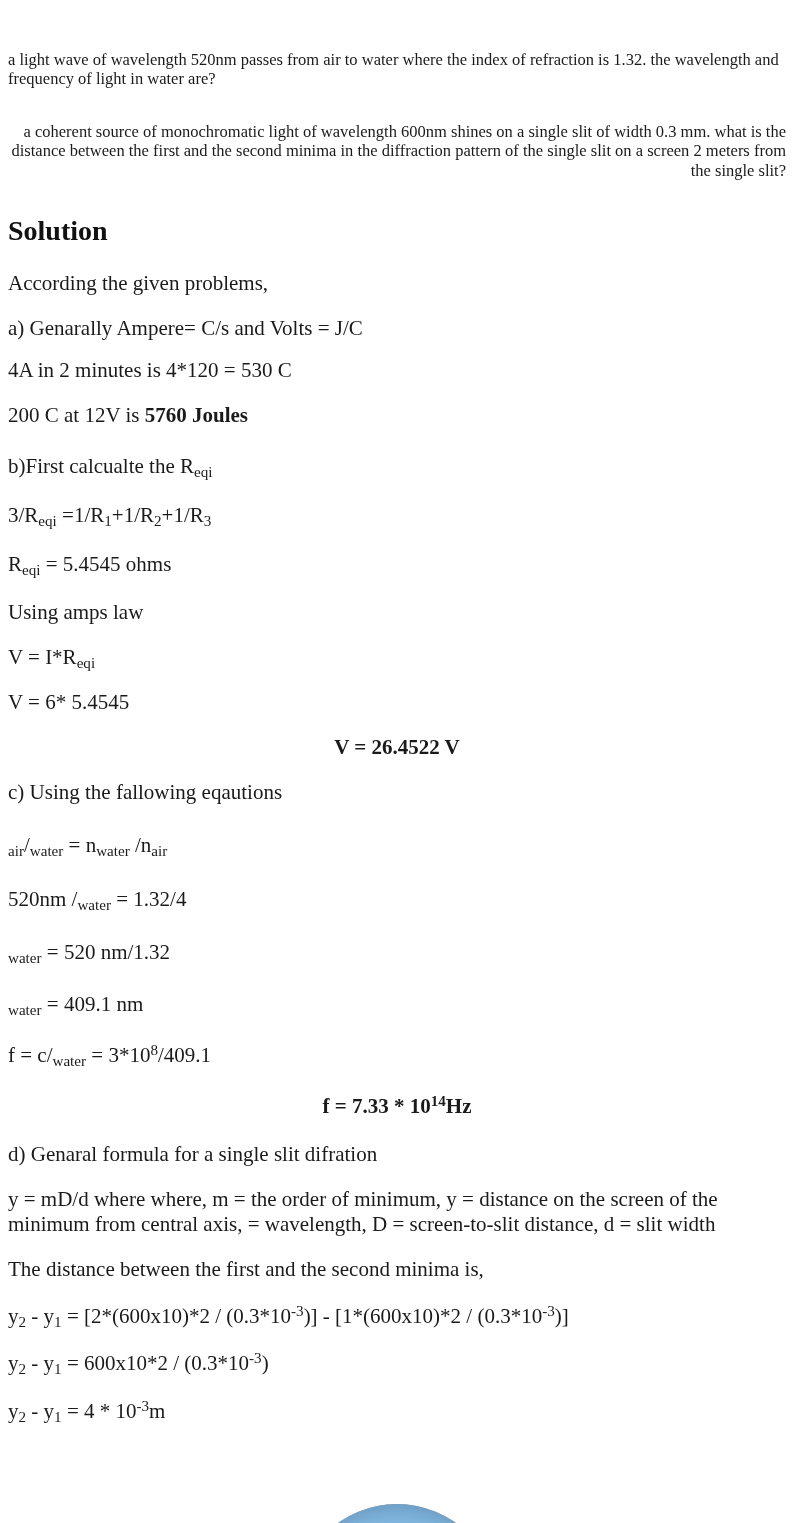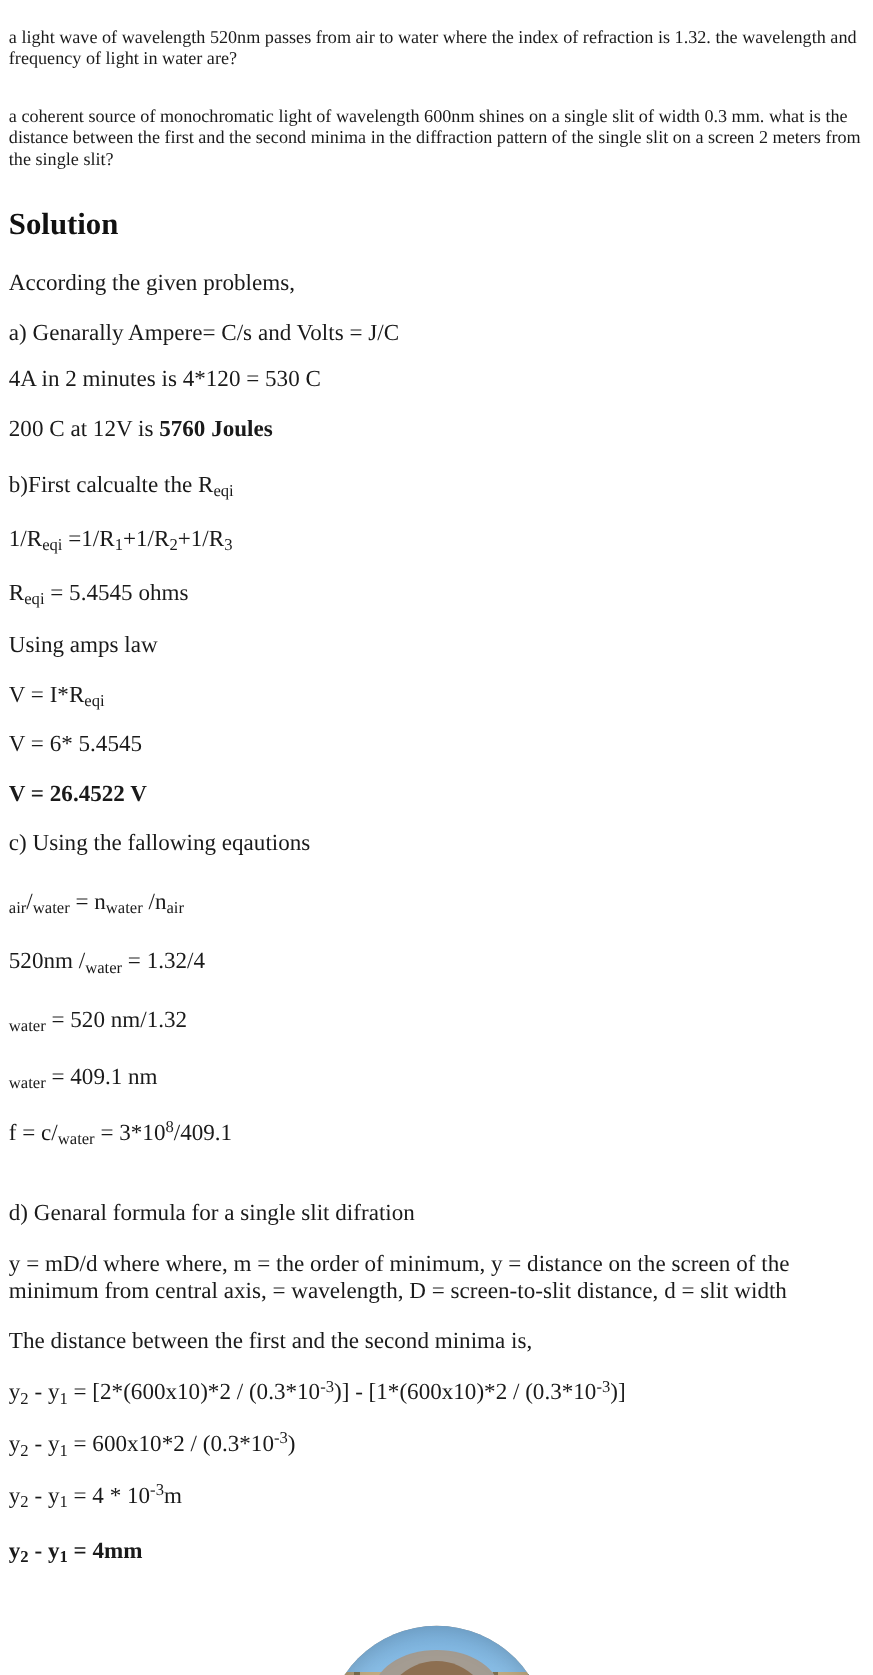--- a/index.html
+++ b/index.html
@@ -13,28 +13,29 @@
     min-height: 1523px;
     font-family: "Liberation Serif", "DejaVu Serif", serif;
     color: #1a1a1a;
     position: relative;
     -webkit-font-smoothing: antialiased;
   }
   .page {
     padding: 24px 8px 0 8px;
     box-sizing: border-box;
     width: 794px;
+    margin-top: 26px;
   }
   
   .question {
     font-size: 16.5px;
     line-height: 1.16;
     margin: 0 0 34px 0;
   }
-  .question:last-of-type { margin-bottom: 0; }
+  .question:last-of-type { margin-bottom: 0; text-align: right; }
 
   h2.solution-heading {
     font-size: 28px;
     font-weight: bold;
     margin: 0 0 0 0;
     line-height: 1.2;
     color: #111111;
   }
 
   .body-line {
@@ -46,21 +47,21 @@
   }
   .body-line.wrap { white-space: normal; }
 
   .sp-16 { height: 16px; }
   .sp-20 { height: 20px; }
   .sp-22 { height: 22px; }
   .sp-24 { height: 24px; }
   .sp-26 { height: 26px; }
   .sp-34 { height: 34px; }
 
-  b, .bold { font-weight: bold; }
+  b, .bold { font-weight: bold; text-align: center; }
 
   sub {
     font-size: 0.72em;
     vertical-align: -0.28em;
     line-height: 0;
   }
   sup {
     font-size: 0.72em;
     vertical-align: 0.45em;
     line-height: 0;
@@ -224,21 +225,21 @@
   <p class="body-line">4A in 2 minutes is 4*120 = 530 C</p>
   <div class="sp-20"></div>
   <p class="body-line"><span>200 C at 12V is </span><b>5760 Joules</b></p>
 
   <div class="sp-26"></div>
 
   <p class="body-line"><span>b)First calcualte the R</span><sub>eqi</sub></p>
 
   <div class="sp-24"></div>
 
-  <p class="body-line"><span>1/R</span><sub>eqi</sub><span> =1/R</span><sub>1</sub><span>+1/R</span><sub>2</sub><span>+1/R</span><sub>3</sub></p>
+  <p class="body-line"><span>3/R</span><sub>eqi</sub><span> =1/R</span><sub>1</sub><span>+1/R</span><sub>2</sub><span>+1/R</span><sub>3</sub></p>
 
   <div class="sp-24"></div>
 
   <p class="body-line"><span>R</span><sub>eqi</sub><span> = 5.4545 ohms</span></p>
 
   <div class="sp-22"></div>
 
   <p class="body-line">Using amps law</p>
 
   <div class="sp-20"></div>
@@ -272,20 +273,21 @@
   <div class="sp-20"></div>
 
   <p class="body-line"><span class="missing-glyph">λ</span><sub>water</sub><span> = 409.1 nm</span></p>
 
   <div class="sp-20"></div>
 
   <p class="body-line"><span>f = c/</span><span class="missing-glyph">λ</span><sub>water</sub><span> = 3*10</span><sup>8</sup><span>/409.1</span></p>
 
   <div class="sp-26"></div>
 
+  <p class="body-line bold"><span>f = 7.33 * 10</span><sup>14</sup><span>Hz</span></p>
 
   <div class="sp-22"></div>
 
   <p class="body-line">d) Genaral formula for a single slit difration</p>
 
   <div class="sp-20"></div>
 
   <p class="body-line wrap">y = mD/d where where, m = the order of minimum, y = distance on the screen of the minimum from central axis, = wavelength, D = screen-to-slit distance, d = slit width</p>
 
   <div class="sp-20"></div>
@@ -299,21 +301,20 @@
   <div class="sp-22"></div>
 
   <p class="body-line"><span>y</span><sub>2</sub><span> - y</span><sub>1</sub><span> = 600x10*2 / (0.3*10</span><sup>-3</sup><span>)</span></p>
 
   <div class="sp-22"></div>
 
   <p class="body-line"><span>y</span><sub>2</sub><span> - y</span><sub>1</sub><span> = 4 * 10</span><sup>-3</sup><span>m</span></p>
 
   <div class="sp-24"></div>
 
-  <p class="body-line bold"><span>y</span><sub>2</sub><span> - y</span><sub>1</sub><span> = 4mm</span></p>
 
 </div>
 
 <div class="portrait-wrap">
   <div class="portrait">
     <div class="sky"></div>
     <div class="wall"></div>
     <div class="wall-dark"></div>
     <div class="shirt"></div>
     <div class="shirt-collar-l"></div>

